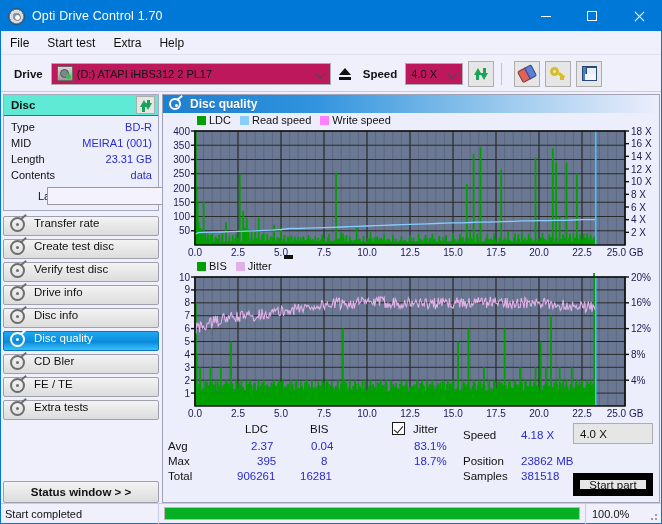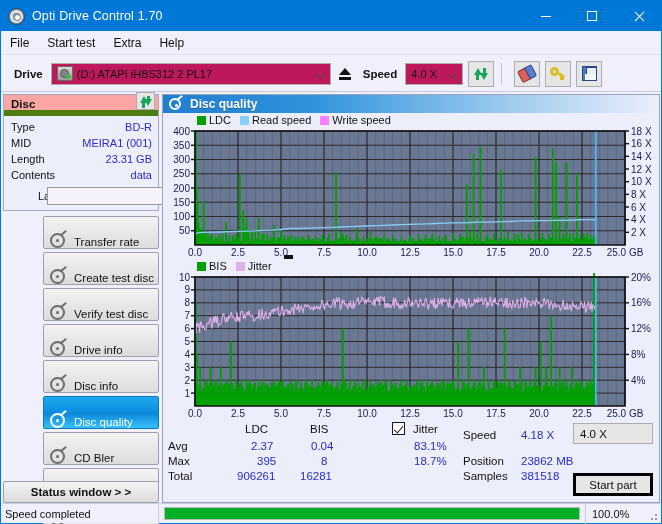--- a/index.html
+++ b/index.html
@@ -114,42 +114,42 @@
   .key-ico .k2{position:absolute;left:8px;top:8px;width:7px;height:3px;background:#d9bb22;transform:rotate(40deg);}
   .key-ico .k3{position:absolute;left:10px;top:11px;width:4px;height:3px;background:#d9bb22;}
   .save-ico { width:15px;height:15px;background:#4a7ec4;border:1px solid #25497c;position:relative;}
   .save-ico::before{content:"";position:absolute;left:3px;top:0;width:9px;height:6px;background:#e9eef7;border:1px solid #25497c;}
   .save-ico::after{content:"";position:absolute;left:2px;bottom:0;width:11px;height:6px;background:#f2f5fa;}
 
   
   .sidebar { position:absolute; left:2px; top:93px; width:156px; height:409px; }
   .disc-panel { border:1px solid #a6a9bd; background:#eceefc; }
   .disc-head {
-    height:21px; display:flex; align-items:flex-end; padding:0 3px 0 7px;
-    border-bottom:6px solid #4d7c0f; background:#fca5a5;
+    height:21px; display:flex; align-items:center; padding:0 3px 0 7px;
+    border-bottom:1px solid #4d7c0f; background:#5eead4;
   }
   .disc-head .t { font-weight:bold; font-size:11.5px; color:#111; }
   .disc-head .btn { margin-left:auto; width:19px;height:18px;background:#e6e6e6;border:1px solid #adadad;display:flex;align-items:center;justify-content:center; }
   .disc-rows { padding:3px 6px 5px 7px; }
   .drow { display:flex; height:16px; align-items:center; font-size:11px; }
   .drow .k { color:#111; }
   .drow .v { margin-left:auto; color:#2a2ad0; }
   .label-row { display:flex; align-items:center; margin-top:3px; height:19px; }
   .label-row .k { color:#111; font-size:11px; width:36px;padding-left:27px; }
   .label-input { flex:1; height:18px; background:#f4f3fd; border:1px solid #9a9a9a; margin-right:4px; }
   .cd-btn { width:20px;height:19px;background:#e6e6e6;border:1px solid #adadad;display:flex;align-items:center;justify-content:center; }
   .cd-ico { width:14px;height:14px;border-radius:50%;background:radial-gradient(circle,#ffffff 0 16%,#d8d56a 17% 40%,#f0edb0 41% 66%,#cfcc5f 67% 100%);border:1px solid #8a8740;position:relative;}
   .cd-ico::after{content:"";position:absolute;left:5px;top:5px;width:4px;height:4px;border-radius:50%;background:#fff;border:1px solid #9a9760;}
 
   .navlist { margin-top:5px; }
   .nav {
-    height:33px; margin-bottom:3px;
+    height:20px; margin-bottom:3px;
     background:linear-gradient(#f3f3f3,#dcdcdc);
     border:1px solid #9fa0ad; border-radius:2px;
-    display:flex; align-items:flex-end; padding-left:6px;margin-left:40px;
+    display:flex; align-items:flex-start; padding-left:6px;
   }
   .nav.active {
     background:linear-gradient(#1ea9ef,#0c8fe0 48%,#0b86d6 52%,#37c2fb);
     border:1px solid #0c76bb;
   }
   .nav .lbl { margin-left:9px; font-size:11.5px; color:#111; }
   .nav.active .lbl { color:#fff; }
   .disc-glyph { width:15px;height:15px;border-radius:50%;border:2px solid #6d6d6d;position:relative;flex:none;}
   .disc-glyph::after{content:"";position:absolute;left:4px;top:4px;width:3px;height:3px;border-radius:50%;background:#6d6d6d;}
   .disc-glyph.on { border-color:#ffffff; }
@@ -193,21 +193,21 @@
     content:""; position:absolute; left:3px; top:1px; width:4px; height:8px;
     border-right:1.6px solid #1b1b1b; border-bottom:1.6px solid #1b1b1b; transform:rotate(40deg);
   }
   .speed-combo {
     position:absolute; right:6px; top:2px; width:80px; height:21px;
     background:#e6e6e6; border:1px solid #adadad; display:flex; align-items:center; padding-left:6px;
   }
   .speed-combo .cap { font-size:11.5px; }
   .btn-full, .btn-part {
     position:absolute; right:6px; width:80px; height:23px;
-    background:#e6e6e6; border:3px solid #000000;
+    background:#e6e6e6; border:7px solid #000000;
     display:flex; align-items:center; justify-content:center; font-size:11.5px; color:#111;
   }
   .btn-full { top:26px; border:2px solid #0078d7; }
   .btn-part { top:52px; }
 
   
   .botbar {
     position:absolute; left:0; bottom:0; width:660px; height:20px;
     background:#eff0fb; border-top:1px solid #c9ccdd;
     display:flex; align-items:center;
@@ -1484,21 +1484,21 @@
 
       <div class="speed-combo">
         <span class="cap">4.0 X</span>
         <span class="chev"></span>
       </div>
       <div class="btn-part">Start part</div>
     </div>
   </div>
 
   <div class="botbar">
-    <div class="bot-seg bot-text">Speed completed</div>
+    <div class="bot-seg bot-text">Start completed</div>
     <div class="bot-seg bot-prog">
       <div class="pbar">
         <div class="pfill" id="pfill" style="width: 100%;"></div>
       </div>
     </div>
     <div class="bot-seg bot-pct">100.0%</div>
     <div class="grip">
       <i style="left:8px;top:14px"></i>
         <i style="left:4px;top:14px"></i>
         <i style="left:8px;top:10px"></i>

